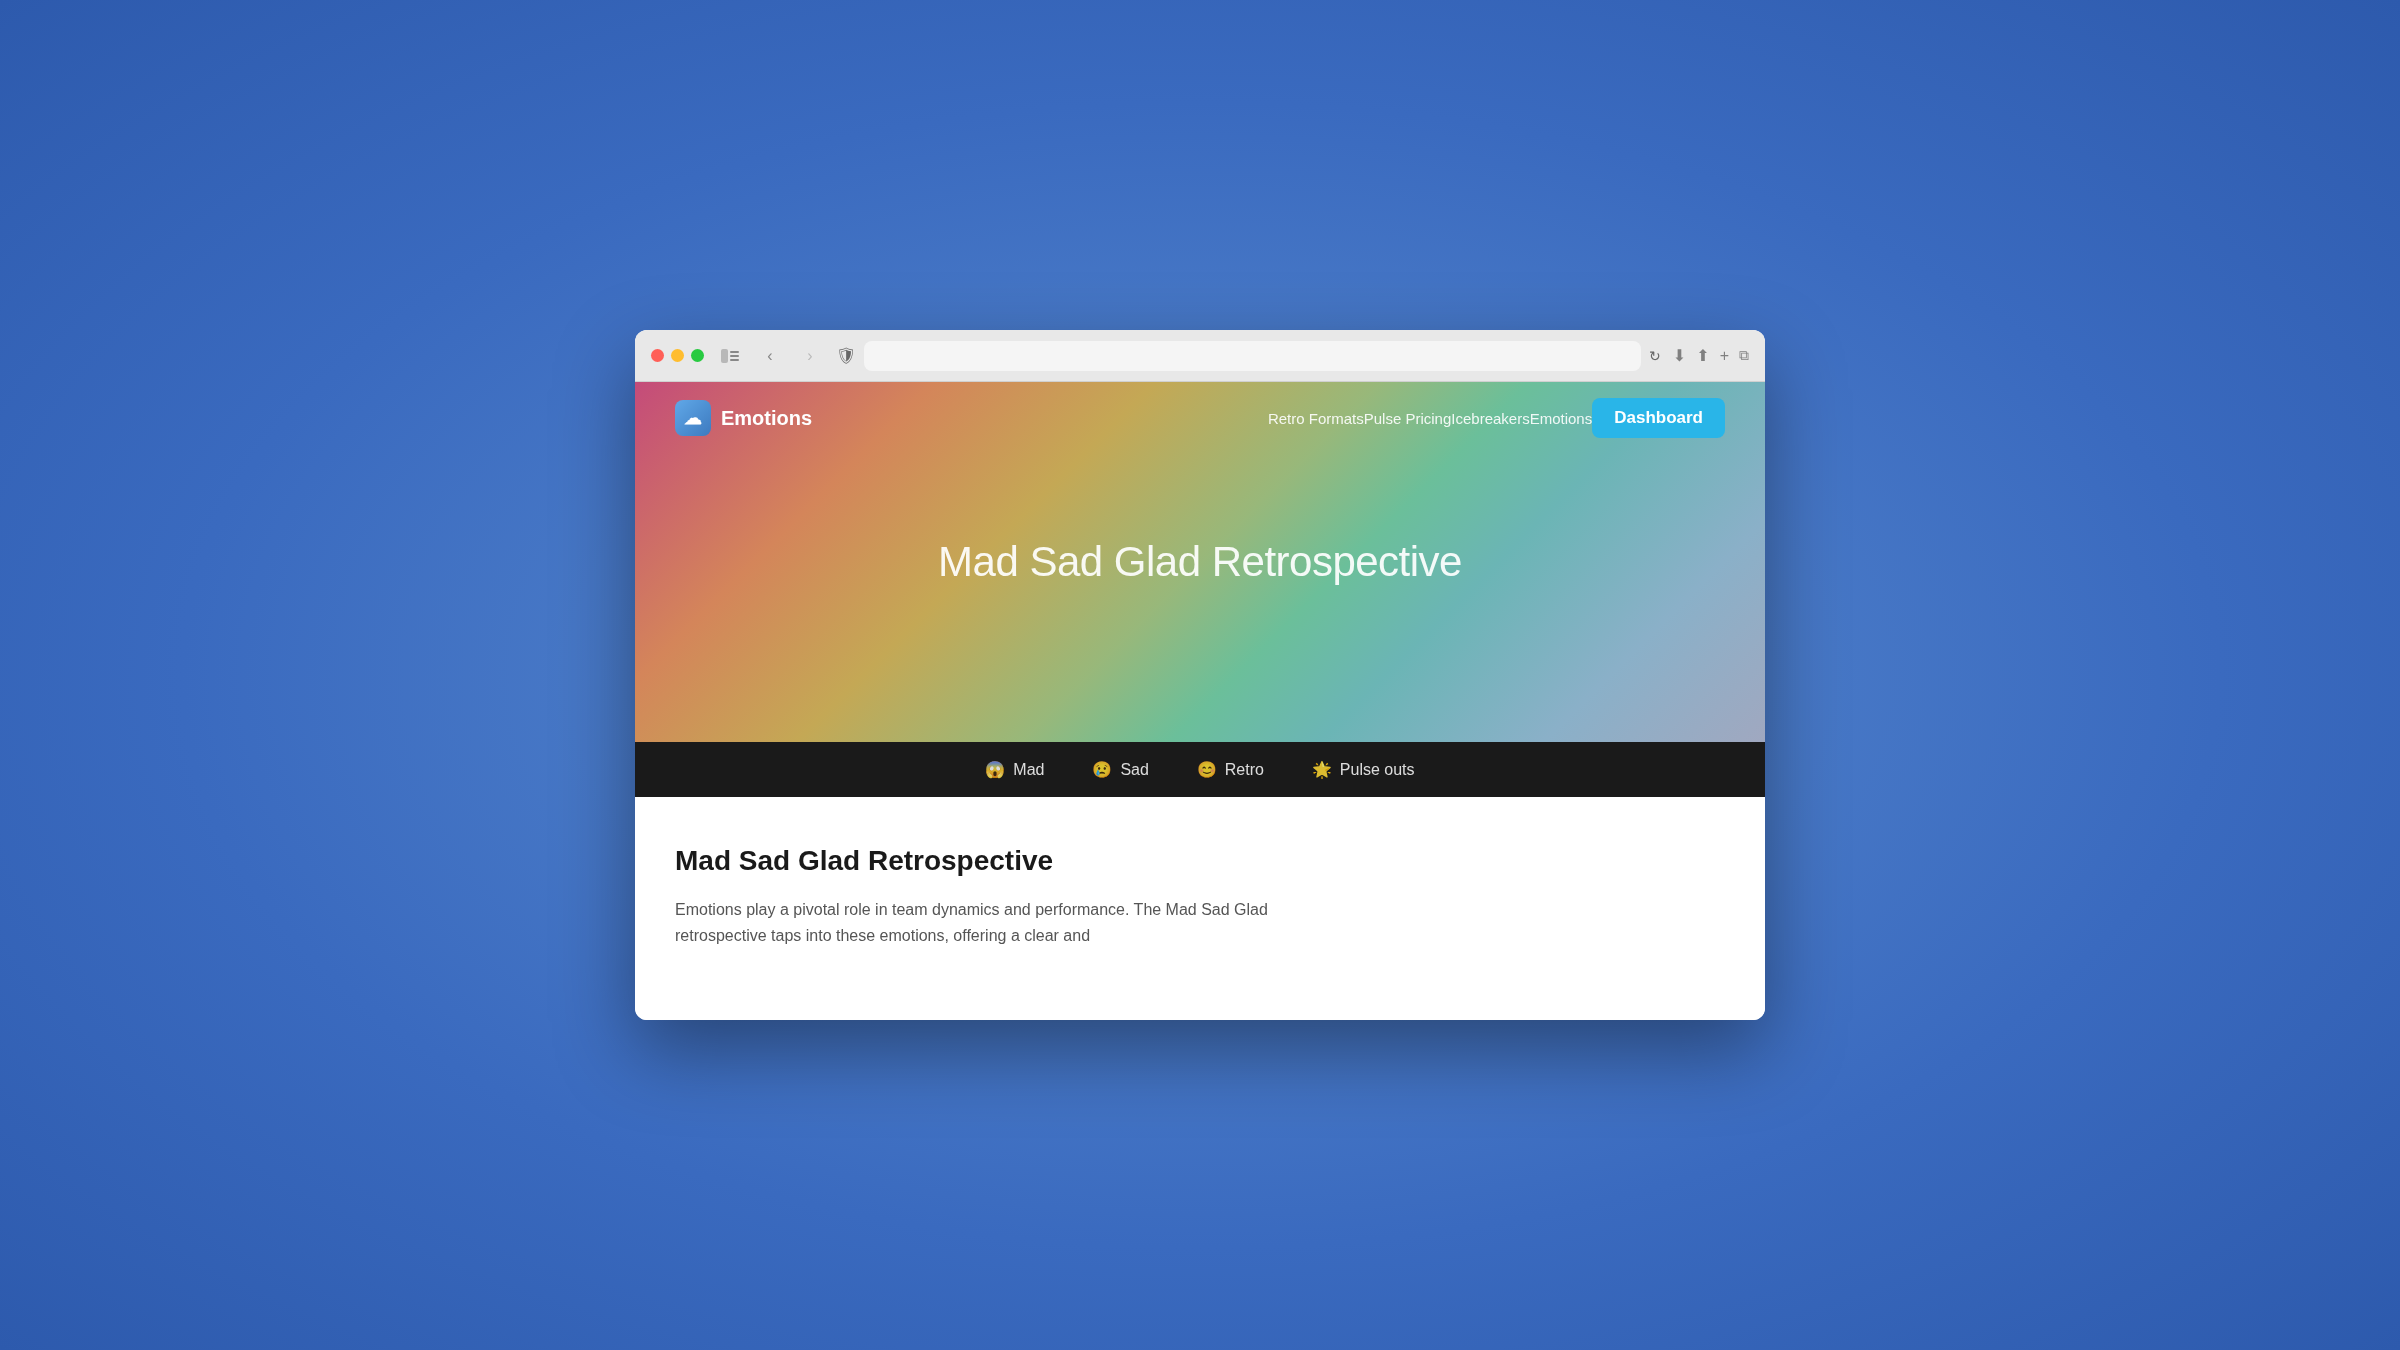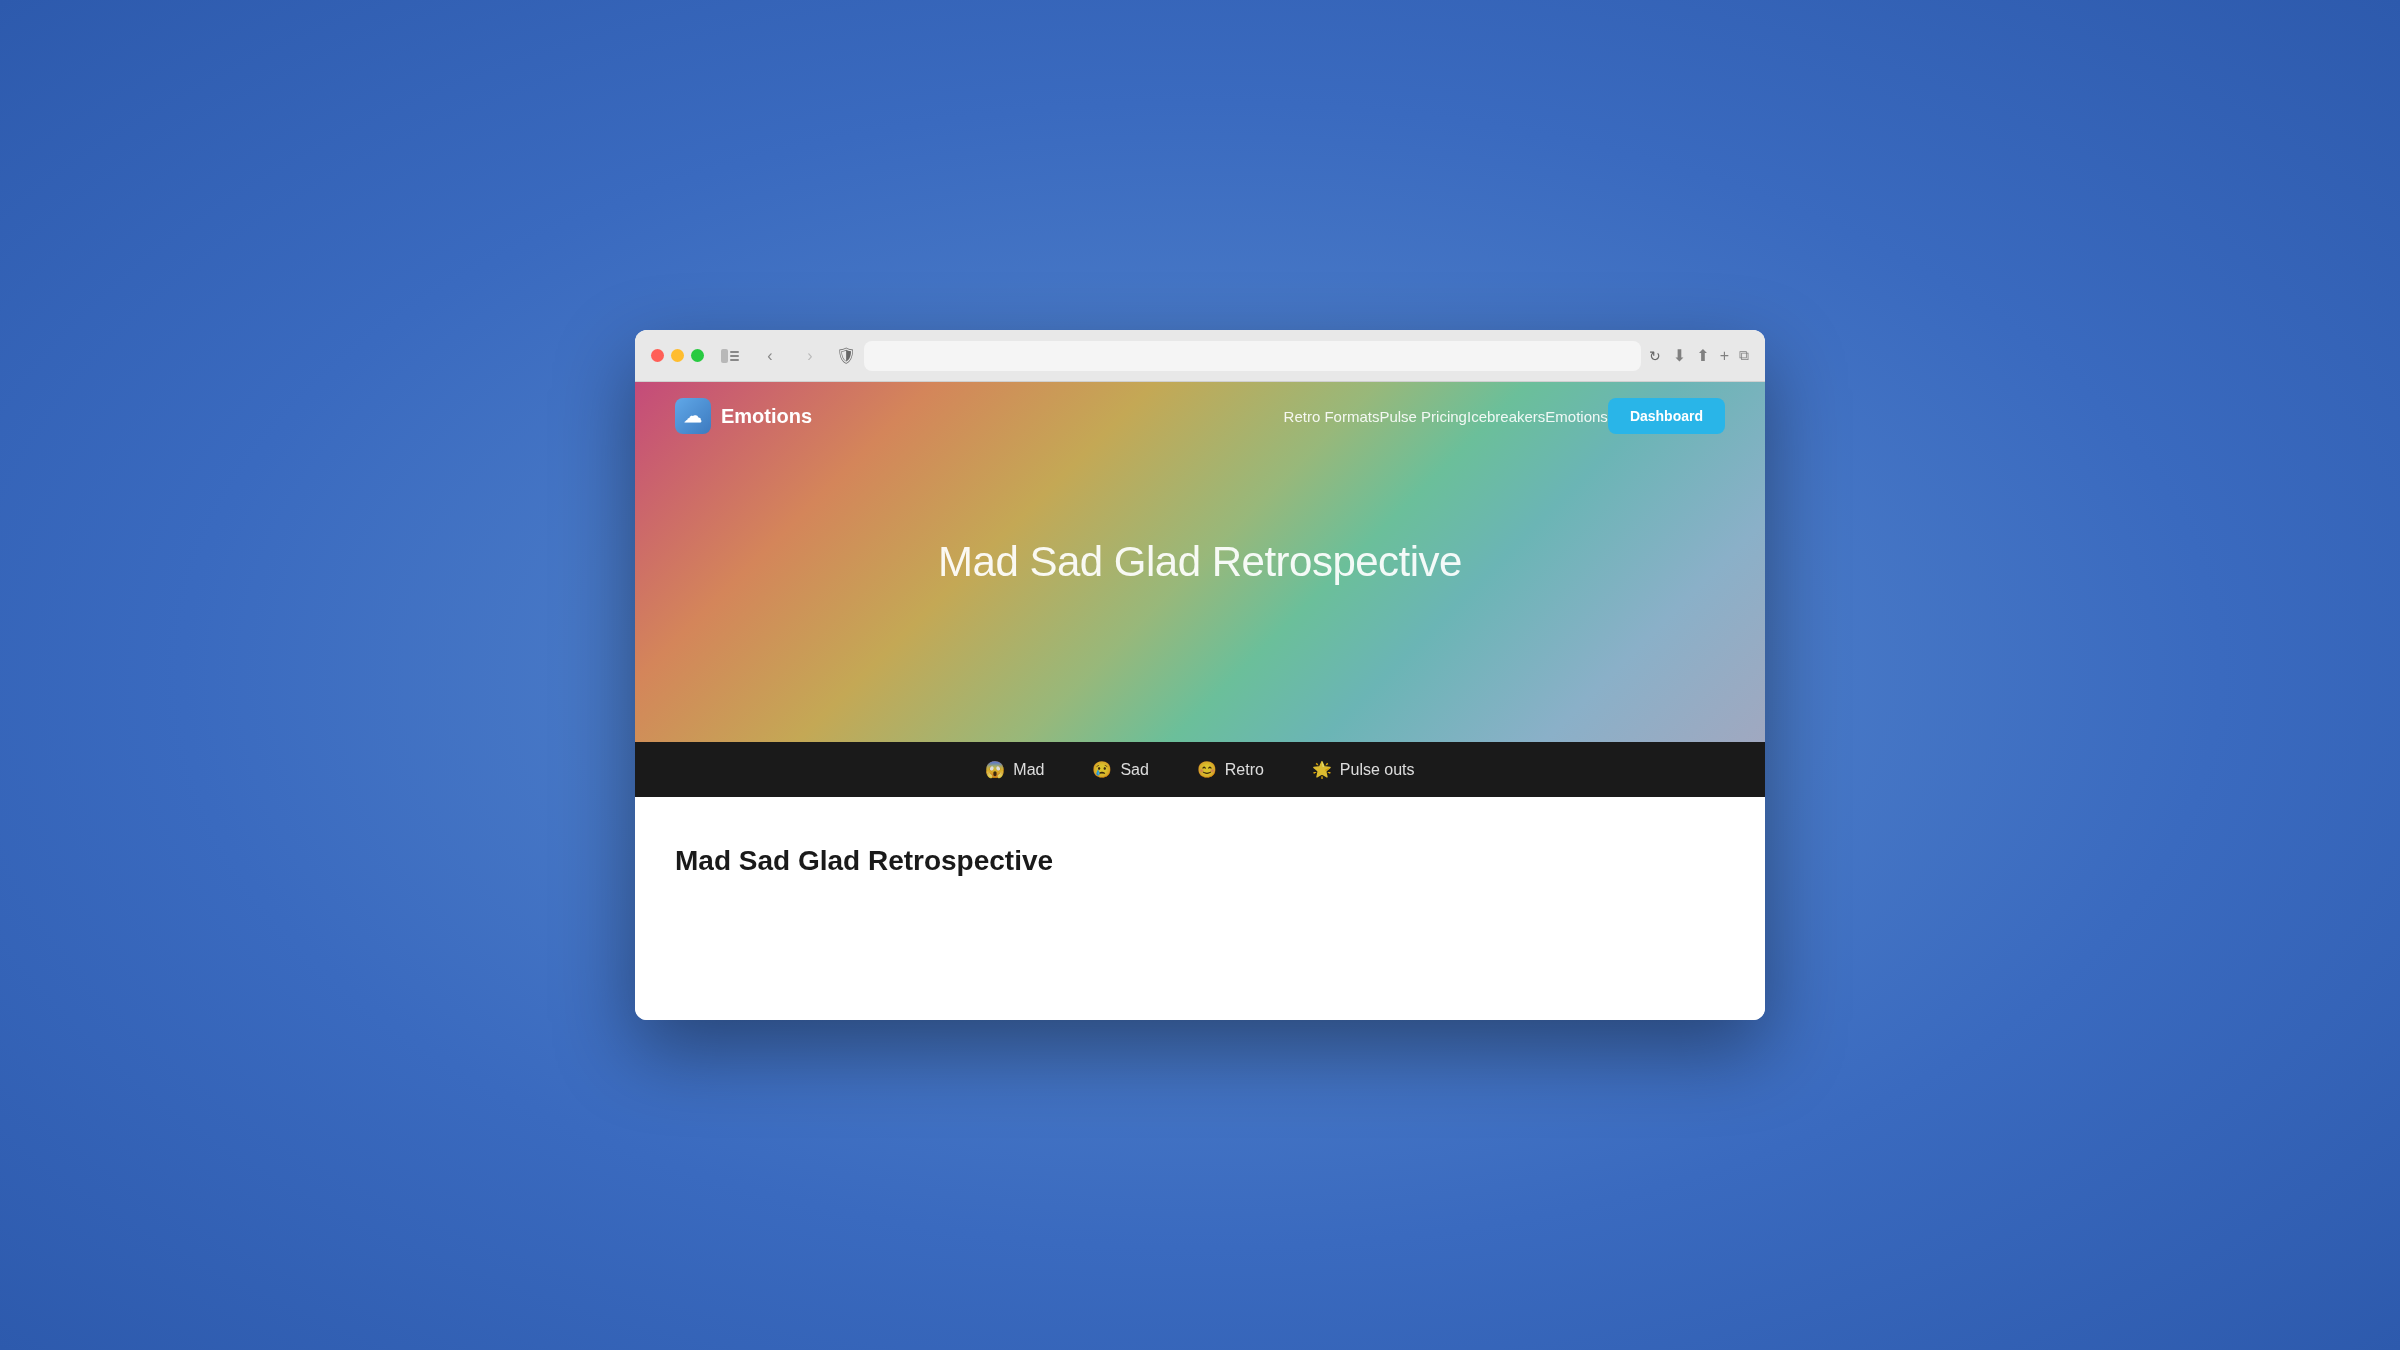--- a/index.html
+++ b/index.html
@@ -134,21 +134,21 @@
       font-weight: 400;
       cursor: pointer;
     }
 
     .nav-btn-dashboard {
       background: #29b5e8;
       color: white;
       border: none;
       padding: 10px 22px;
       border-radius: 8px;
-      font-size: 14px;
+      font-size: 17px;
       font-weight: 600;
       cursor: pointer;
     }
 
     
     .hero {
       position: relative;
       height: 360px;
       background: linear-gradient(135deg, 
         #c44b7a 0%, 
@@ -314,15 +314,16 @@
         <span>Retro</span>
       </div>
       <div class="tab-item">
         <span>🌟</span>
         <span>Pulse outs</span>
       </div>
     </div>
 
     <div class="content-area">
       <h2 class="content-title">Mad Sad Glad Retrospective</h2>
+      <p class="content-text">Emotions play a pivotal role in team dynamics and performance. The Mad Sad Glad retrospective taps into these emotions, offering a clear and</p>
     </div>
   </div>
 </div>
 
 </body></html>

